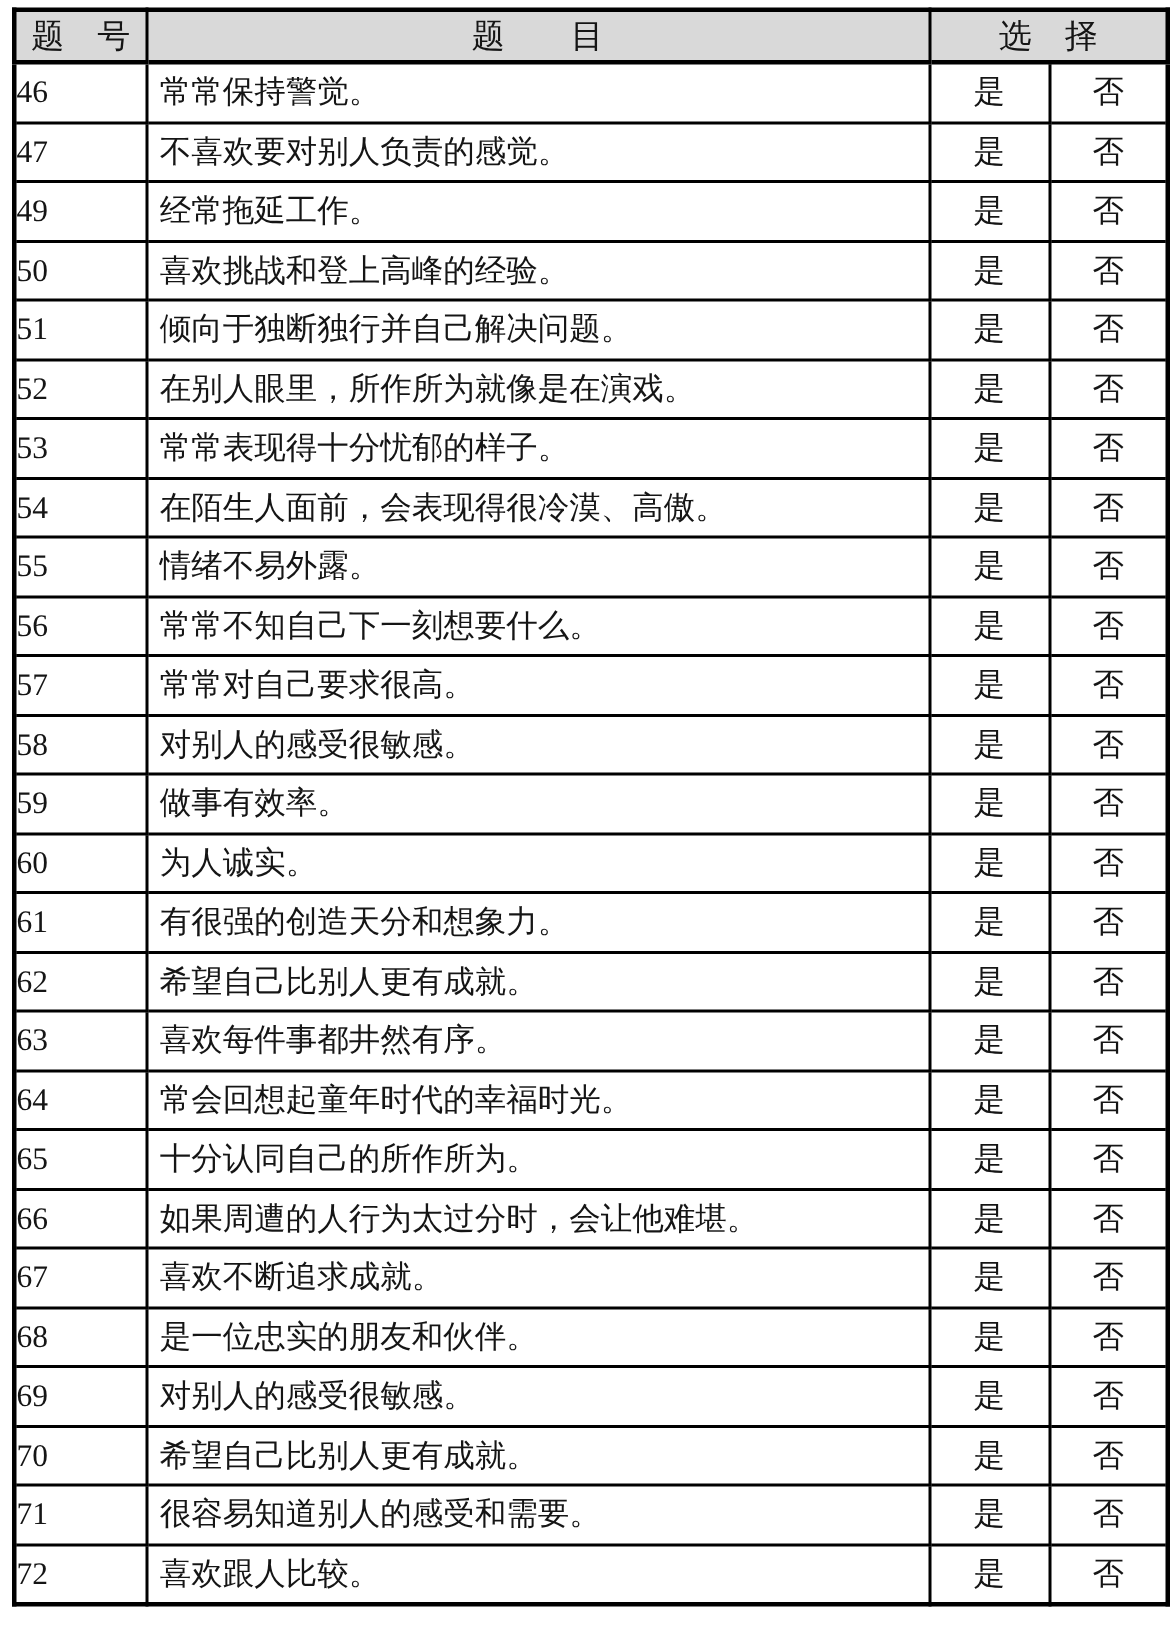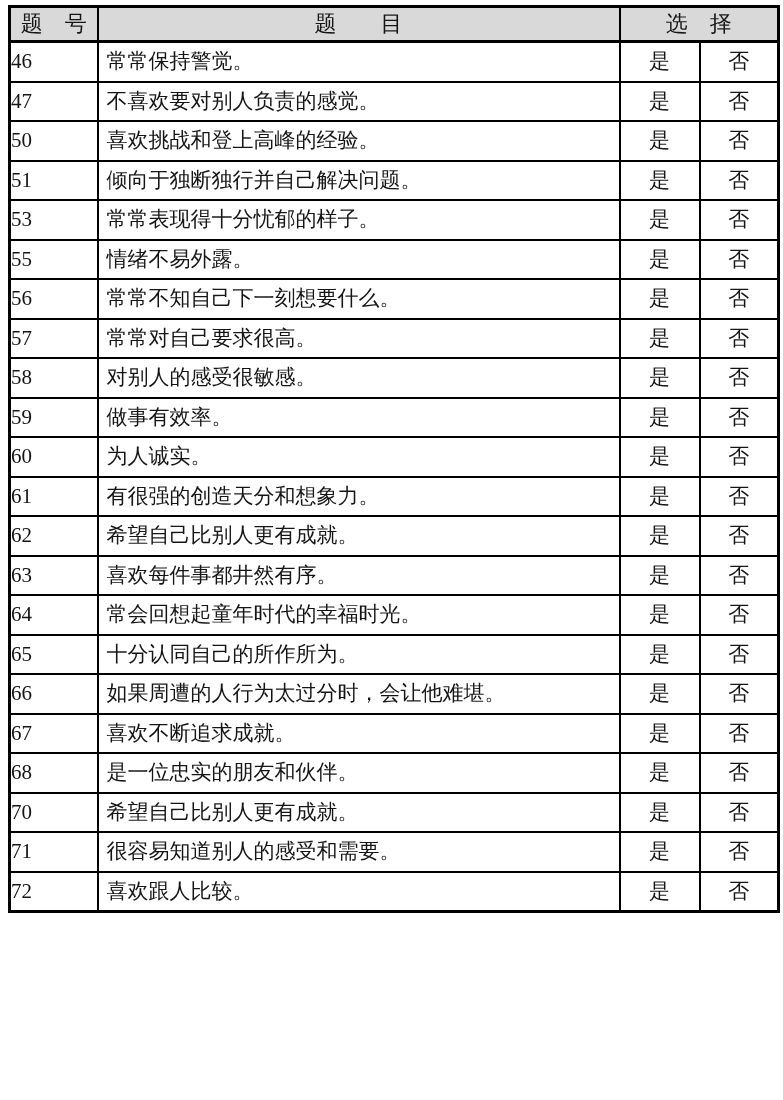--- a/index.html
+++ b/index.html
@@ -87,38 +87,56 @@
     <td class="cell-choice">是</td>
     <td class="cell-choice">否</td>
   </tr>
         <tr>
     <td class="cell-no">47</td>
     <td class="cell-text">不喜欢要对别人负责的感觉。</td>
     <td class="cell-choice">是</td>
     <td class="cell-choice">否</td>
   </tr>
         <tr>
+    <td class="cell-no">49</td>
+    <td class="cell-text">经常拖延工作。</td>
+    <td class="cell-choice">是</td>
+    <td class="cell-choice">否</td>
+  </tr>
+        <tr>
     <td class="cell-no">50</td>
     <td class="cell-text">喜欢挑战和登上高峰的经验。</td>
     <td class="cell-choice">是</td>
     <td class="cell-choice">否</td>
   </tr>
         <tr>
     <td class="cell-no">51</td>
     <td class="cell-text">倾向于独断独行并自己解决问题。</td>
     <td class="cell-choice">是</td>
     <td class="cell-choice">否</td>
   </tr>
         <tr>
+    <td class="cell-no">52</td>
+    <td class="cell-text">在别人眼里，所作所为就像是在演戏。</td>
+    <td class="cell-choice">是</td>
+    <td class="cell-choice">否</td>
+  </tr>
+        <tr>
     <td class="cell-no">53</td>
     <td class="cell-text">常常表现得十分忧郁的样子。</td>
     <td class="cell-choice">是</td>
     <td class="cell-choice">否</td>
   </tr>
         <tr>
+    <td class="cell-no">54</td>
+    <td class="cell-text">在陌生人面前，会表现得很冷漠、高傲。</td>
+    <td class="cell-choice">是</td>
+    <td class="cell-choice">否</td>
+  </tr>
+        <tr>
     <td class="cell-no">55</td>
     <td class="cell-text">情绪不易外露。</td>
     <td class="cell-choice">是</td>
     <td class="cell-choice">否</td>
   </tr>
         <tr>
     <td class="cell-no">56</td>
     <td class="cell-text">常常不知自己下一刻想要什么。</td>
     <td class="cell-choice">是</td>
     <td class="cell-choice">否</td>
@@ -185,20 +203,26 @@
   </tr>
         <tr>
     <td class="cell-no">67</td>
     <td class="cell-text">喜欢不断追求成就。</td>
     <td class="cell-choice">是</td>
     <td class="cell-choice">否</td>
   </tr>
         <tr>
     <td class="cell-no">68</td>
     <td class="cell-text">是一位忠实的朋友和伙伴。</td>
+    <td class="cell-choice">是</td>
+    <td class="cell-choice">否</td>
+  </tr>
+        <tr>
+    <td class="cell-no">69</td>
+    <td class="cell-text">对别人的感受很敏感。</td>
     <td class="cell-choice">是</td>
     <td class="cell-choice">否</td>
   </tr>
         <tr>
     <td class="cell-no">70</td>
     <td class="cell-text">希望自己比别人更有成就。</td>
     <td class="cell-choice">是</td>
     <td class="cell-choice">否</td>
   </tr>
         <tr>

